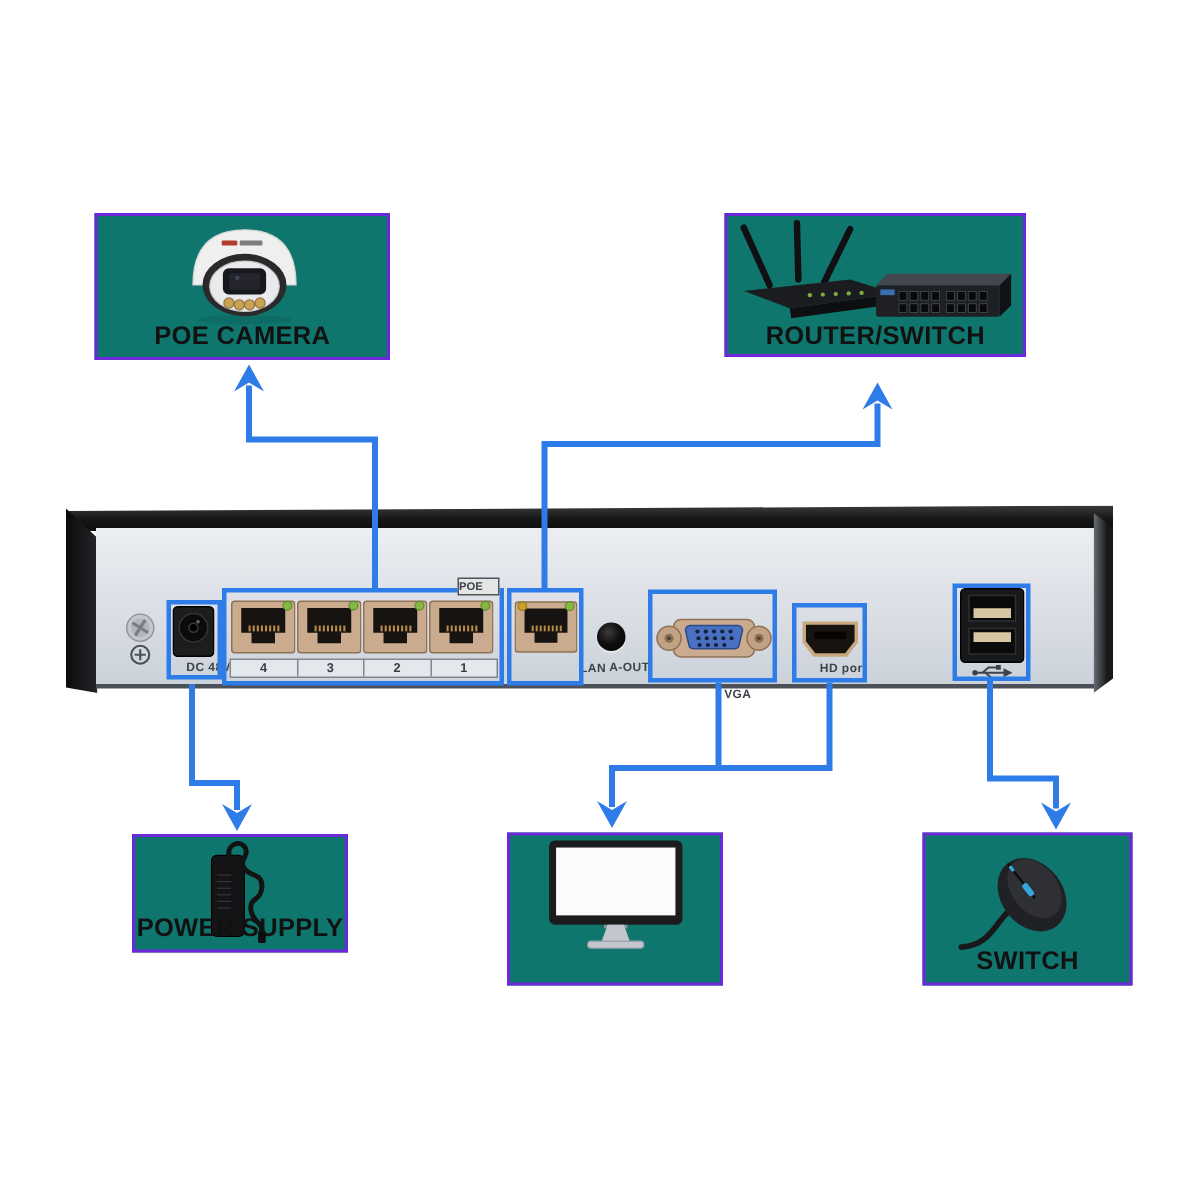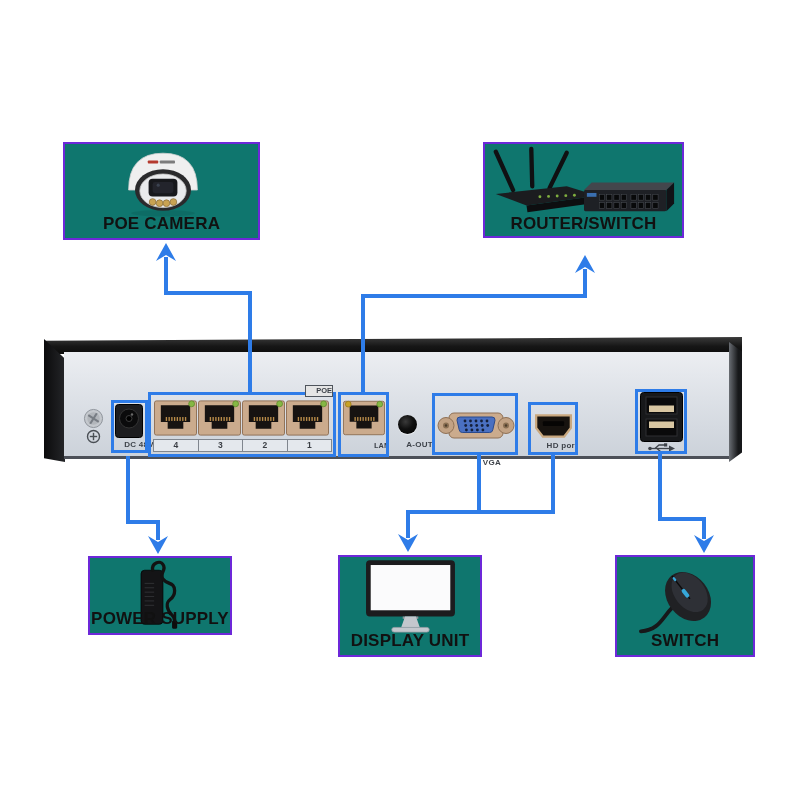--- a/index.html
+++ b/index.html
@@ -30,21 +30,21 @@
           text-align:right;letter-spacing:.3px;white-space:nowrap;}
   .hl{position:absolute;border:3px solid #2e7ce8;box-sizing:border-box;z-index:3;}
   .port{position:absolute;}
   .numstrip{position:absolute;left:109px;top:102px;width:179px;height:13px;display:flex;
             background:#e4e8ed;border:1px solid #80868e;box-sizing:border-box;z-index:2;}
   .numcell{flex:1;text-align:center;font-size:8.5px;font-weight:700;color:#3a3e44;
            line-height:11px;border-left:1px solid #80868e;}
   .numcell:first-child{border-left:none;}
   .poe-tag{position:absolute;left:261px;top:48px;width:28px;height:12px;z-index:4;
            border:1.5px solid #4e545c;background:#e5e5e5;box-sizing:border-box;
-           font-size:7.5px;font-weight:700;color:#3e434a;text-align:right;line-height:9px;}
+           font-size:7.5px;font-weight:700;color:#3e434a;text-align:left;line-height:9px;}
   .aout-jack{position:absolute;left:354px;top:78px;width:19px;height:19px;border-radius:50%;
              background:radial-gradient(circle at 40% 35%,#3a3a3a 0%,#101010 45%,#000 100%);
              box-shadow:0 1px 1px rgba(255,255,255,.6);}
 
   
   .arrows{position:absolute;left:0;top:0;z-index:5;pointer-events:none;}
 </style>
 </head>
 <body>
 
@@ -219,21 +219,21 @@
           <rect x="17.6" y="19" width="1.4" height="4"></rect>
           <rect x="20.4" y="19" width="1.4" height="4"></rect>
           <rect x="23.2" y="19" width="1.4" height="4"></rect>
           <rect x="26" y="19" width="1.4" height="4"></rect>
           <rect x="28.8" y="19" width="1.4" height="4"></rect>
           <rect x="31.6" y="19" width="1.4" height="4"></rect>
         </g>
       <circle cx="5.5" cy="5.5" r="3" fill="#c9a227" stroke="#967a1d" stroke-width="0.8"></circle>
       <circle cx="38.5" cy="5.5" r="3" fill="#86b844" stroke="#5d8c2a" stroke-width="0.8"></circle>
     </svg>
-    <div class="plabel" style="left:295px;top:104px;width:50px;font-family:Liberation Mono, monospace;">LAN</div>
+    <div class="plabel" style="left:310px;top:104px;width:50px;">LAN</div>
     <div class="hl" style="left:294px;top:55px;width:51px;height:65px;"></div>
 
     <div class="aout-jack"></div>
     <div class="plabel" style="left:339px;top:103px;width:50px;">A-OUT</div>
 
     <svg class="port" style="left:393px;top:71px;" width="78" height="34" viewBox="0 0 78 34">
       <rect x="12" y="5" width="54" height="25" rx="5" fill="#cbab8d" stroke="#8f7156"></rect>
       <circle cx="9" cy="17.5" r="8" fill="#c2a284" stroke="#8f7156"></circle>
       <circle cx="69" cy="17.5" r="8" fill="#c2a284" stroke="#8f7156"></circle>
       <circle cx="9" cy="17.5" r="3" fill="#8a6f52"></circle>
@@ -306,21 +306,20 @@
   </div>
 
   <div class="dev-box" style="left:338px;top:555px;width:144px;height:102px;">
     <svg class="dev-img" style="left:19px;top:1px;" width="103" height="78" viewBox="0 0 132 100">
       <rect x="9" y="3" width="114" height="72" rx="5" fill="#1c1c1e"></rect>
       <rect x="15" y="9" width="102" height="58" fill="#fbfbfc"></rect>
       <rect x="56" y="75" width="20" height="3" fill="#8e9299"></rect>
       <polygon points="59,75 73,75 78,89 54,89" fill="#c3c7cd"></polygon>
       <rect x="42" y="89" width="48" height="6" rx="3" fill="#c3c7cd" stroke="#9aa0a8"></rect>
     </svg>
-    <div class="dev-label">DISPLAY UNIT</div>
   </div>
 
   <div class="dev-box" style="left:615px;top:555px;width:140px;height:102px;">
     <svg class="dev-img" style="left:12px;top:3px;" width="112" height="76" viewBox="0 0 124 100">
       <path d="M4,94 C28,92 32,76 44,64" fill="none" stroke="#17181a" stroke-width="5" stroke-linecap="round"></path>
       <g transform="rotate(-38 66 48)">
         <ellipse cx="66" cy="48" rx="27" ry="35" fill="#202124"></ellipse>
         <ellipse cx="71" cy="45" rx="20" ry="29" fill="#2e3036"></ellipse>
         <path d="M66,14 L66,52" stroke="#0b0b0c" stroke-width="2"></path>
         <rect x="63.3" y="36" width="5.4" height="13" rx="2.7" fill="#36a7d9"></rect>

